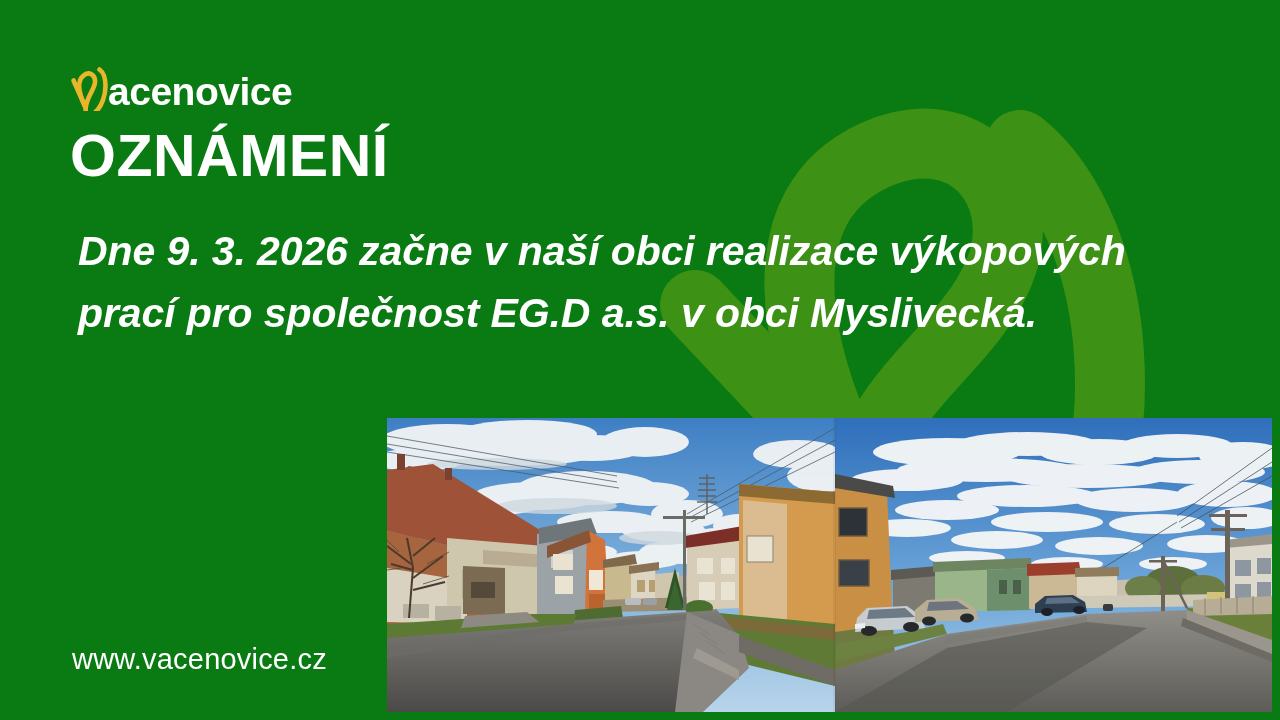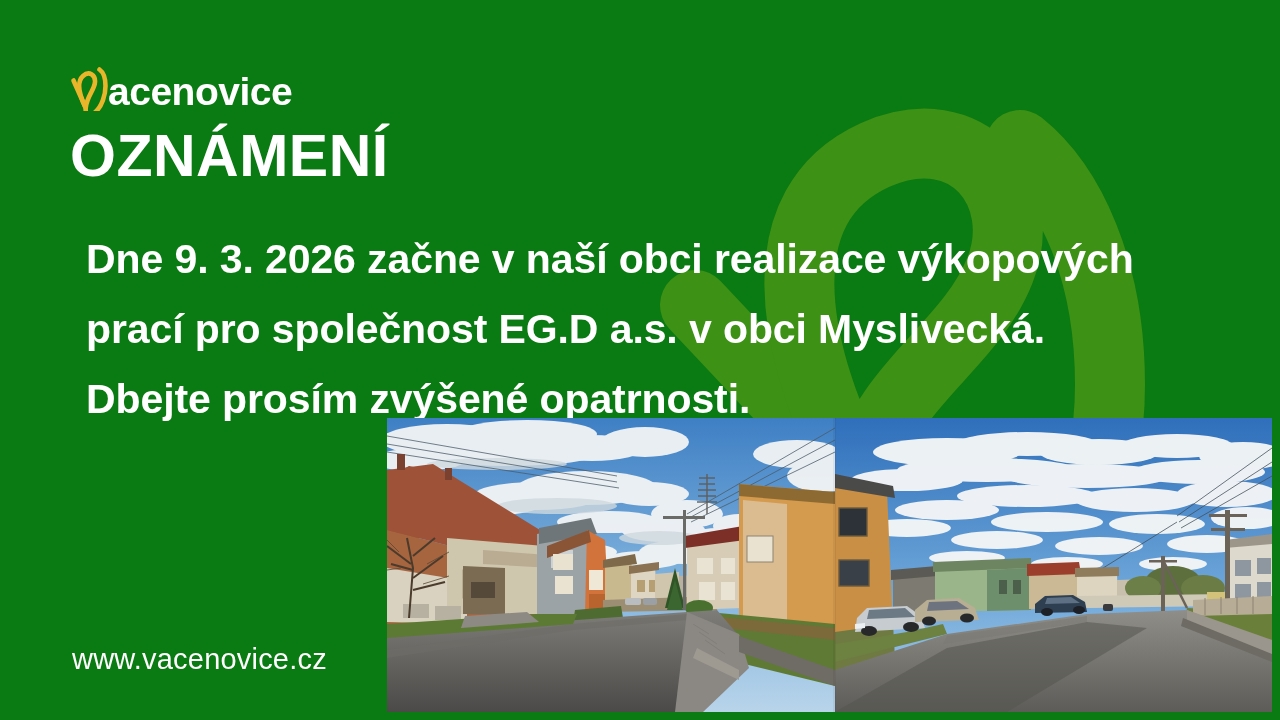--- a/index.html
+++ b/index.html
@@ -66,21 +66,21 @@
   .body-copy{
     position:absolute;
     left:70px;top:216px;
     width:1165px;
     color:#ffffff;
     font-size:41px;
     font-weight:bold;
     line-height:1.32;
     letter-spacing:-0.1px;
   }
-  .body-copy p{margin:16px;}
+  .body-copy p{margin:8px;font-style:italic;}
 
   
   .website{
     position:absolute;
     left:72px;top:606px;
     color:#ffffff;
     font-size:29px;
     font-weight:400;
     letter-spacing:0.2px;
     margin-top:37px;
@@ -126,21 +126,20 @@
       </g>
     </svg>
     <span class="logo-word">acenovice</span>
   </div>
 
   <h1 class="heading">OZNÁMENÍ</h1>
 
   <div class="body-copy">
     <p>Dne 9. 3. 2026 začne v naší obci realizace výkopových</p>
     <p>prací pro společnost EG.D a.s. v obci Myslivecká.</p>
-    <p>Dbejte prosím zvýšené opatrnosti.</p>
   </div>
 
   <div class="website">www.vacenovice.cz</div>
 
   <div class="photo">
     <svg viewBox="0 0 885 294" preserveAspectRatio="none" aria-hidden="true">
       <defs>
         <linearGradient id="skyA" x1="0" y1="0" x2="0" y2="1">
           <stop offset="0" stop-color="#3e7fc4"></stop>
           <stop offset="0.55" stop-color="#7fb2dd"></stop>

